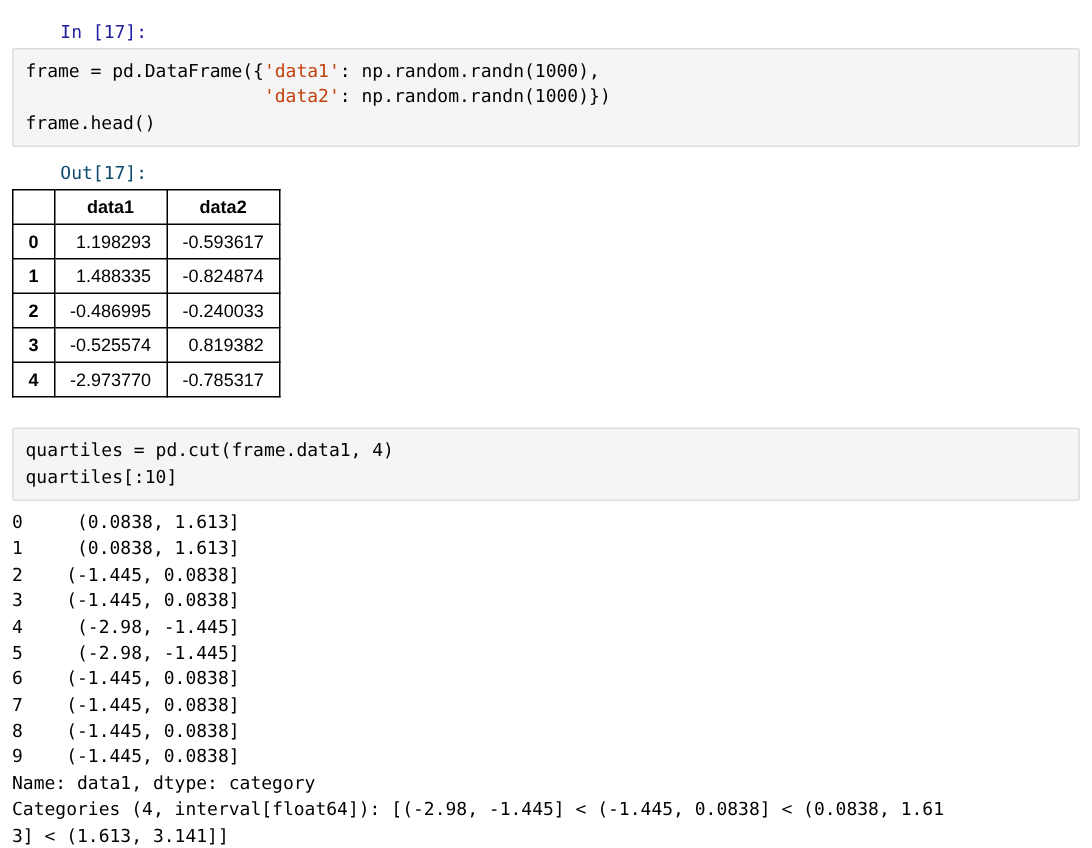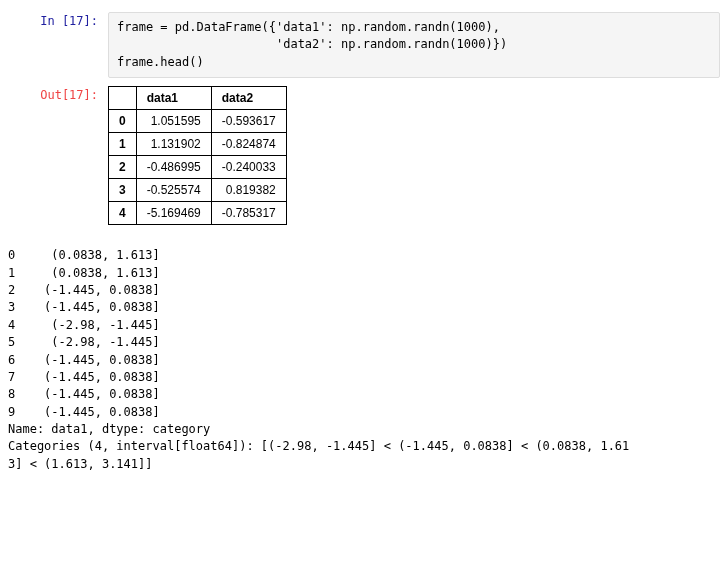--- a/index.html
+++ b/index.html
@@ -8,69 +8,70 @@
     font-family: "DejaVu Sans Mono", Menlo, Consolas, monospace;
     font-size: 12px;
     background: #ffffff;
     color: #000000;
     width: 728px;
     box-sizing: border-box;
   }
   .cell {
     display: flex;
     margin-bottom: 4px;
+    flex-direction: column;
   }
   .prompt {
     width: 90px;
     min-width: 90px;
     text-align: right;
     padding-right: 10px;
     padding-top: 6px;
     font-family: "DejaVu Sans Mono", Menlo, Consolas, monospace;
     font-size: 12px;
   }
   .prompt-in { color: #2020a0; }
-  .prompt-out { color: #ef4444; }
+  .prompt-out { color: #0c4a6e; }
   .content {
     flex: 1;
     padding-top: 4px;
     overflow-x: visible;
   }
   .code-box {
     background: #f5f5f5;
     border: 1px solid #dddddd;
     border-radius: 2px;
     padding: 6px 8px;
     font-family: "DejaVu Sans Mono", Menlo, Consolas, monospace;
     font-size: 12px;
     line-height: 1.45;
     white-space: pre;
   }
-  .code-box .s { color: #000000; margin-top: 28px; }
+  .code-box .s { color: #c2410c; margin-top: 28px; }
   .output-html { padding: 4px 0 12px 0; }
   table.df {
     border-collapse: collapse;
     font-size: 12px;
   }
   table.df th, table.df td {
     border: 1px solid #000000;
     padding: 4px 10px;
     text-align: right;
     font-family: Arial, Helvetica, sans-serif;
   }
   table.df th.row-h {
     font-weight: bold;
   }
   table.df th.corner {
     border-left: 1px solid #000;
     border-top: 1px solid #000;
     background: #fff;
   }
   table.df th.col-h {
-    text-align: left;
+    text-align: center;
     font-weight: bold;
   }
   .text-output {
     padding: 2px 0 8px 0;
     font-family: "DejaVu Sans Mono", Menlo, Consolas, monospace;
     font-size: 12px;
     line-height: 1.45;
     white-space: pre;
   }
 </style>
@@ -93,49 +94,53 @@
       <thead>
         <tr>
           <th class="corner"></th>
           <th class="col-h">data1</th>
           <th class="col-h">data2</th>
         </tr>
       </thead>
       <tbody>
         <tr>
           <th class="row-h">0</th>
-          <td>1.051595</td>
+          <td>1.198293</td>
           <td>-0.593617</td>
         </tr>
         <tr>
           <th class="row-h">1</th>
-          <td>1.131902</td>
+          <td>1.488335</td>
           <td>-0.824874</td>
         </tr>
         <tr>
           <th class="row-h">2</th>
           <td>-0.486995</td>
           <td>-0.240033</td>
         </tr>
         <tr>
           <th class="row-h">3</th>
           <td>-0.525574</td>
           <td>0.819382</td>
         </tr>
         <tr>
           <th class="row-h">4</th>
-          <td>-5.169469</td>
+          <td>-2.973770</td>
           <td>-0.785317</td>
         </tr>
       </tbody>
     </table>
   </div>
 </div>
 
 <div class="cell">
+  <div class="content">
+    <div class="code-box">quartiles = pd.cut(frame.data1, 4)
+quartiles[:10]</div>
+  </div>
 </div>
 
 <div class="cell">
   <div class="content text-output">0     (0.0838, 1.613]
 1     (0.0838, 1.613]
 2    (-1.445, 0.0838]
 3    (-1.445, 0.0838]
 4     (-2.98, -1.445]
 5     (-2.98, -1.445]
 6    (-1.445, 0.0838]

